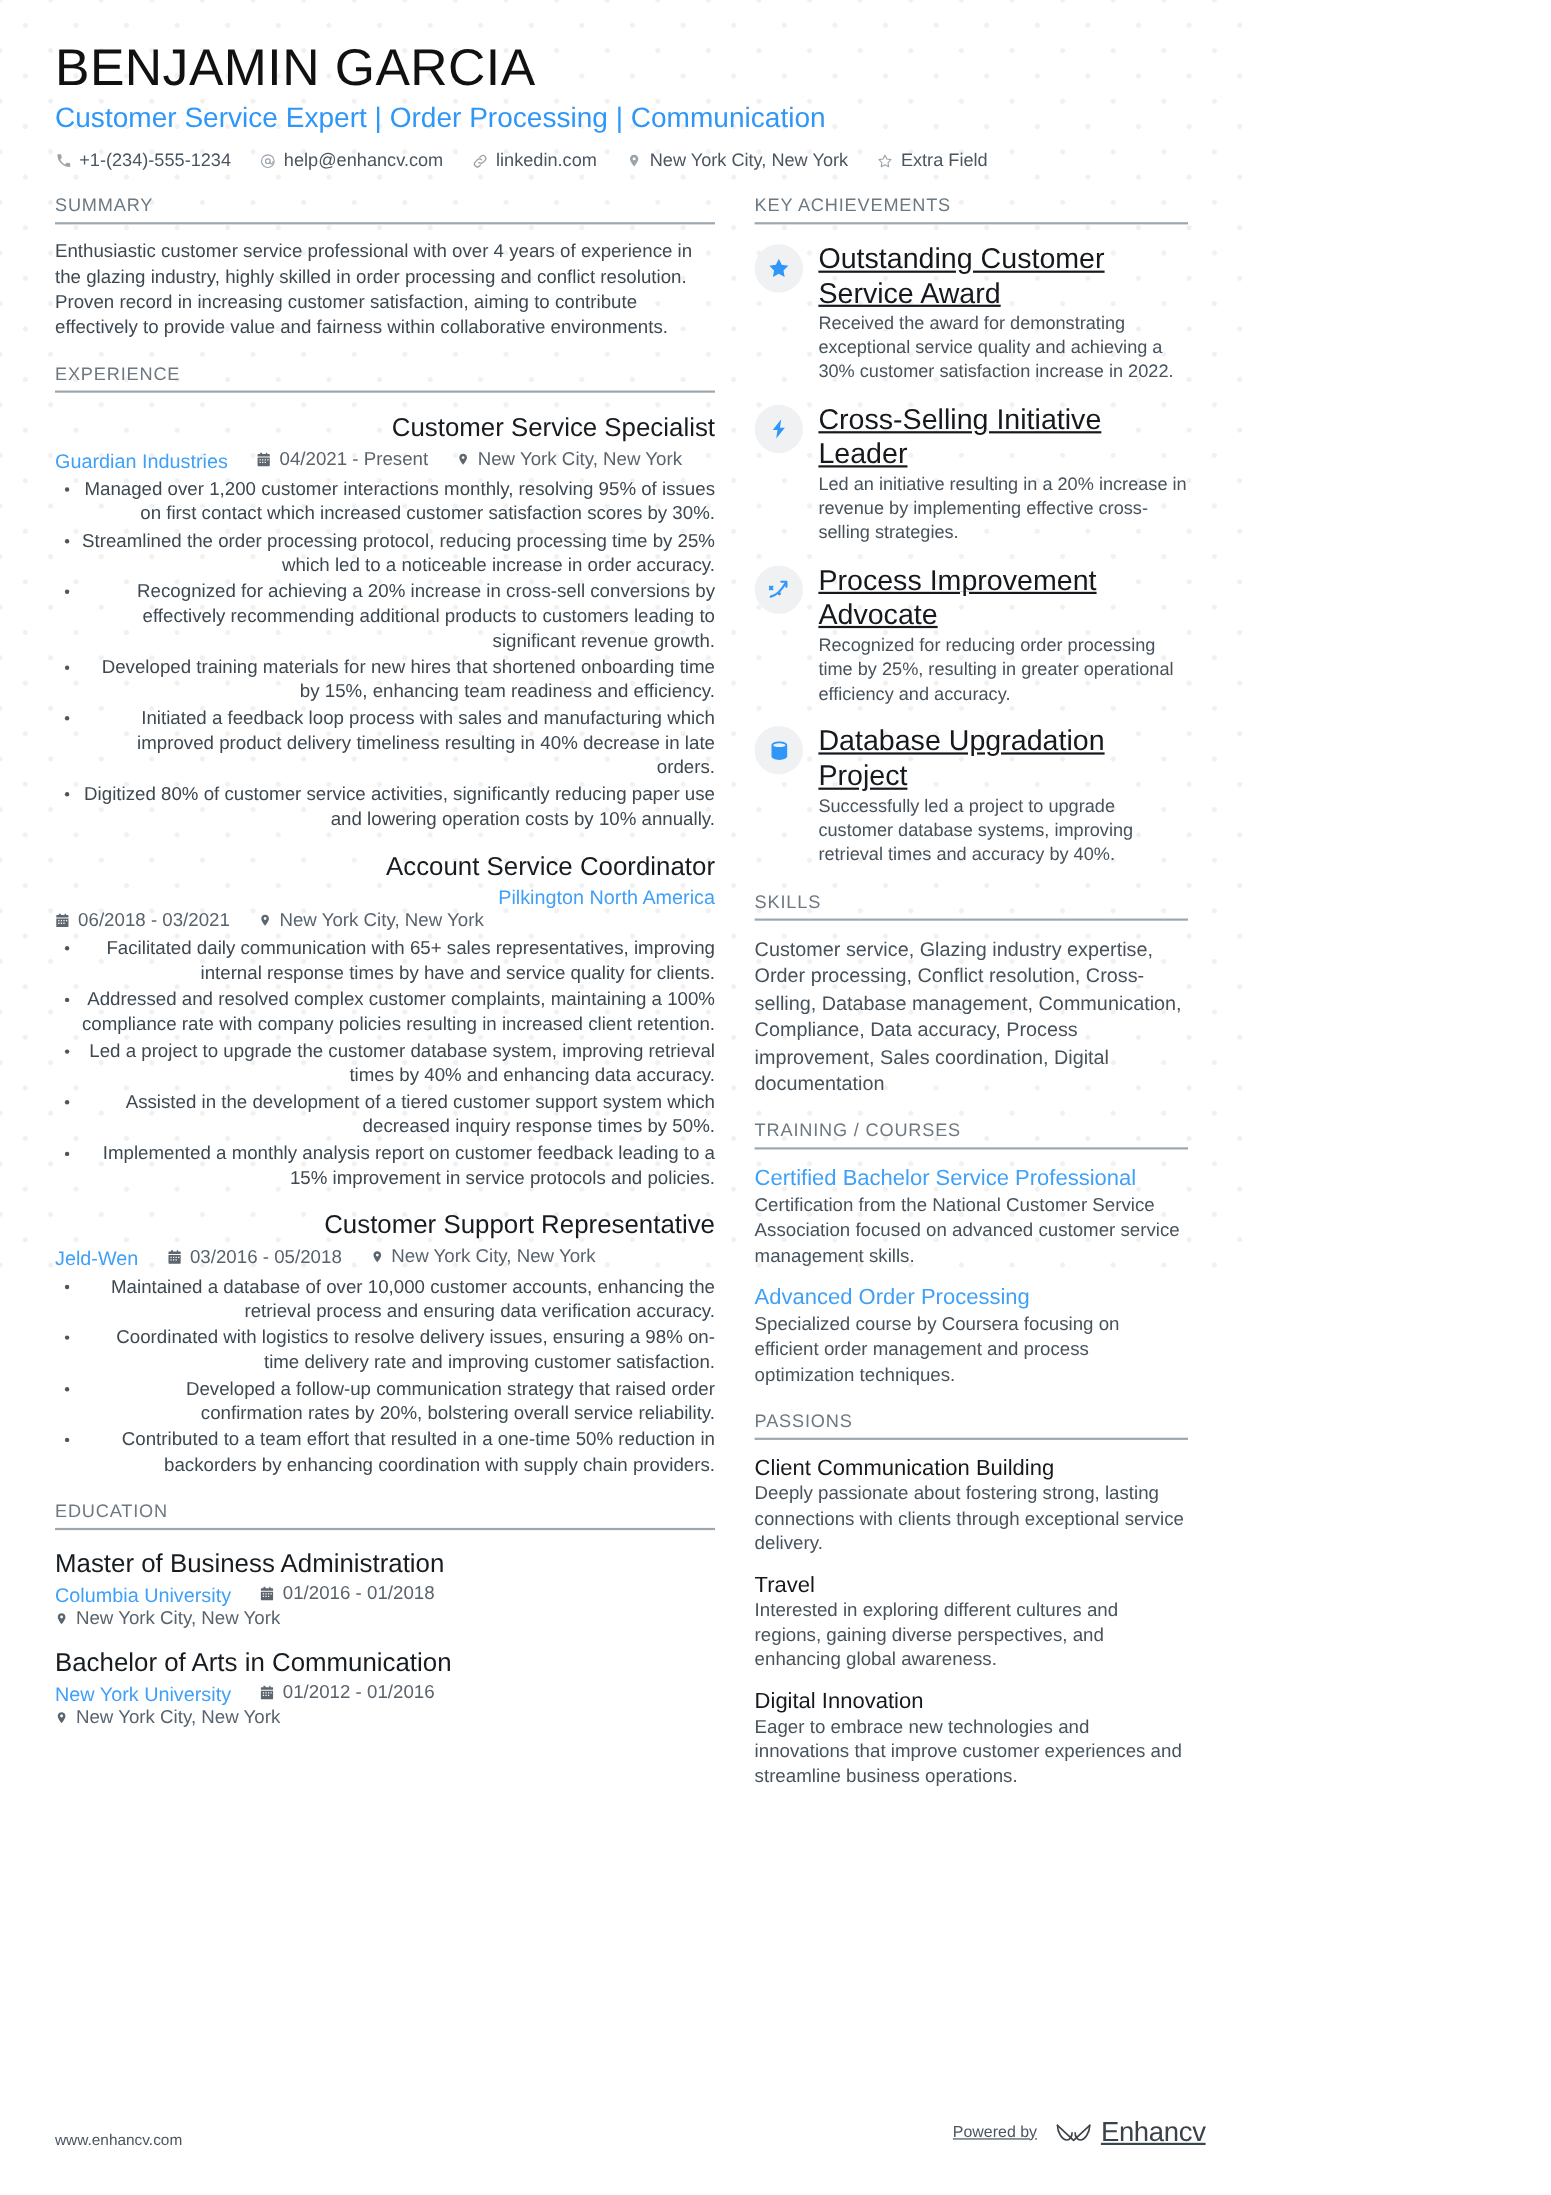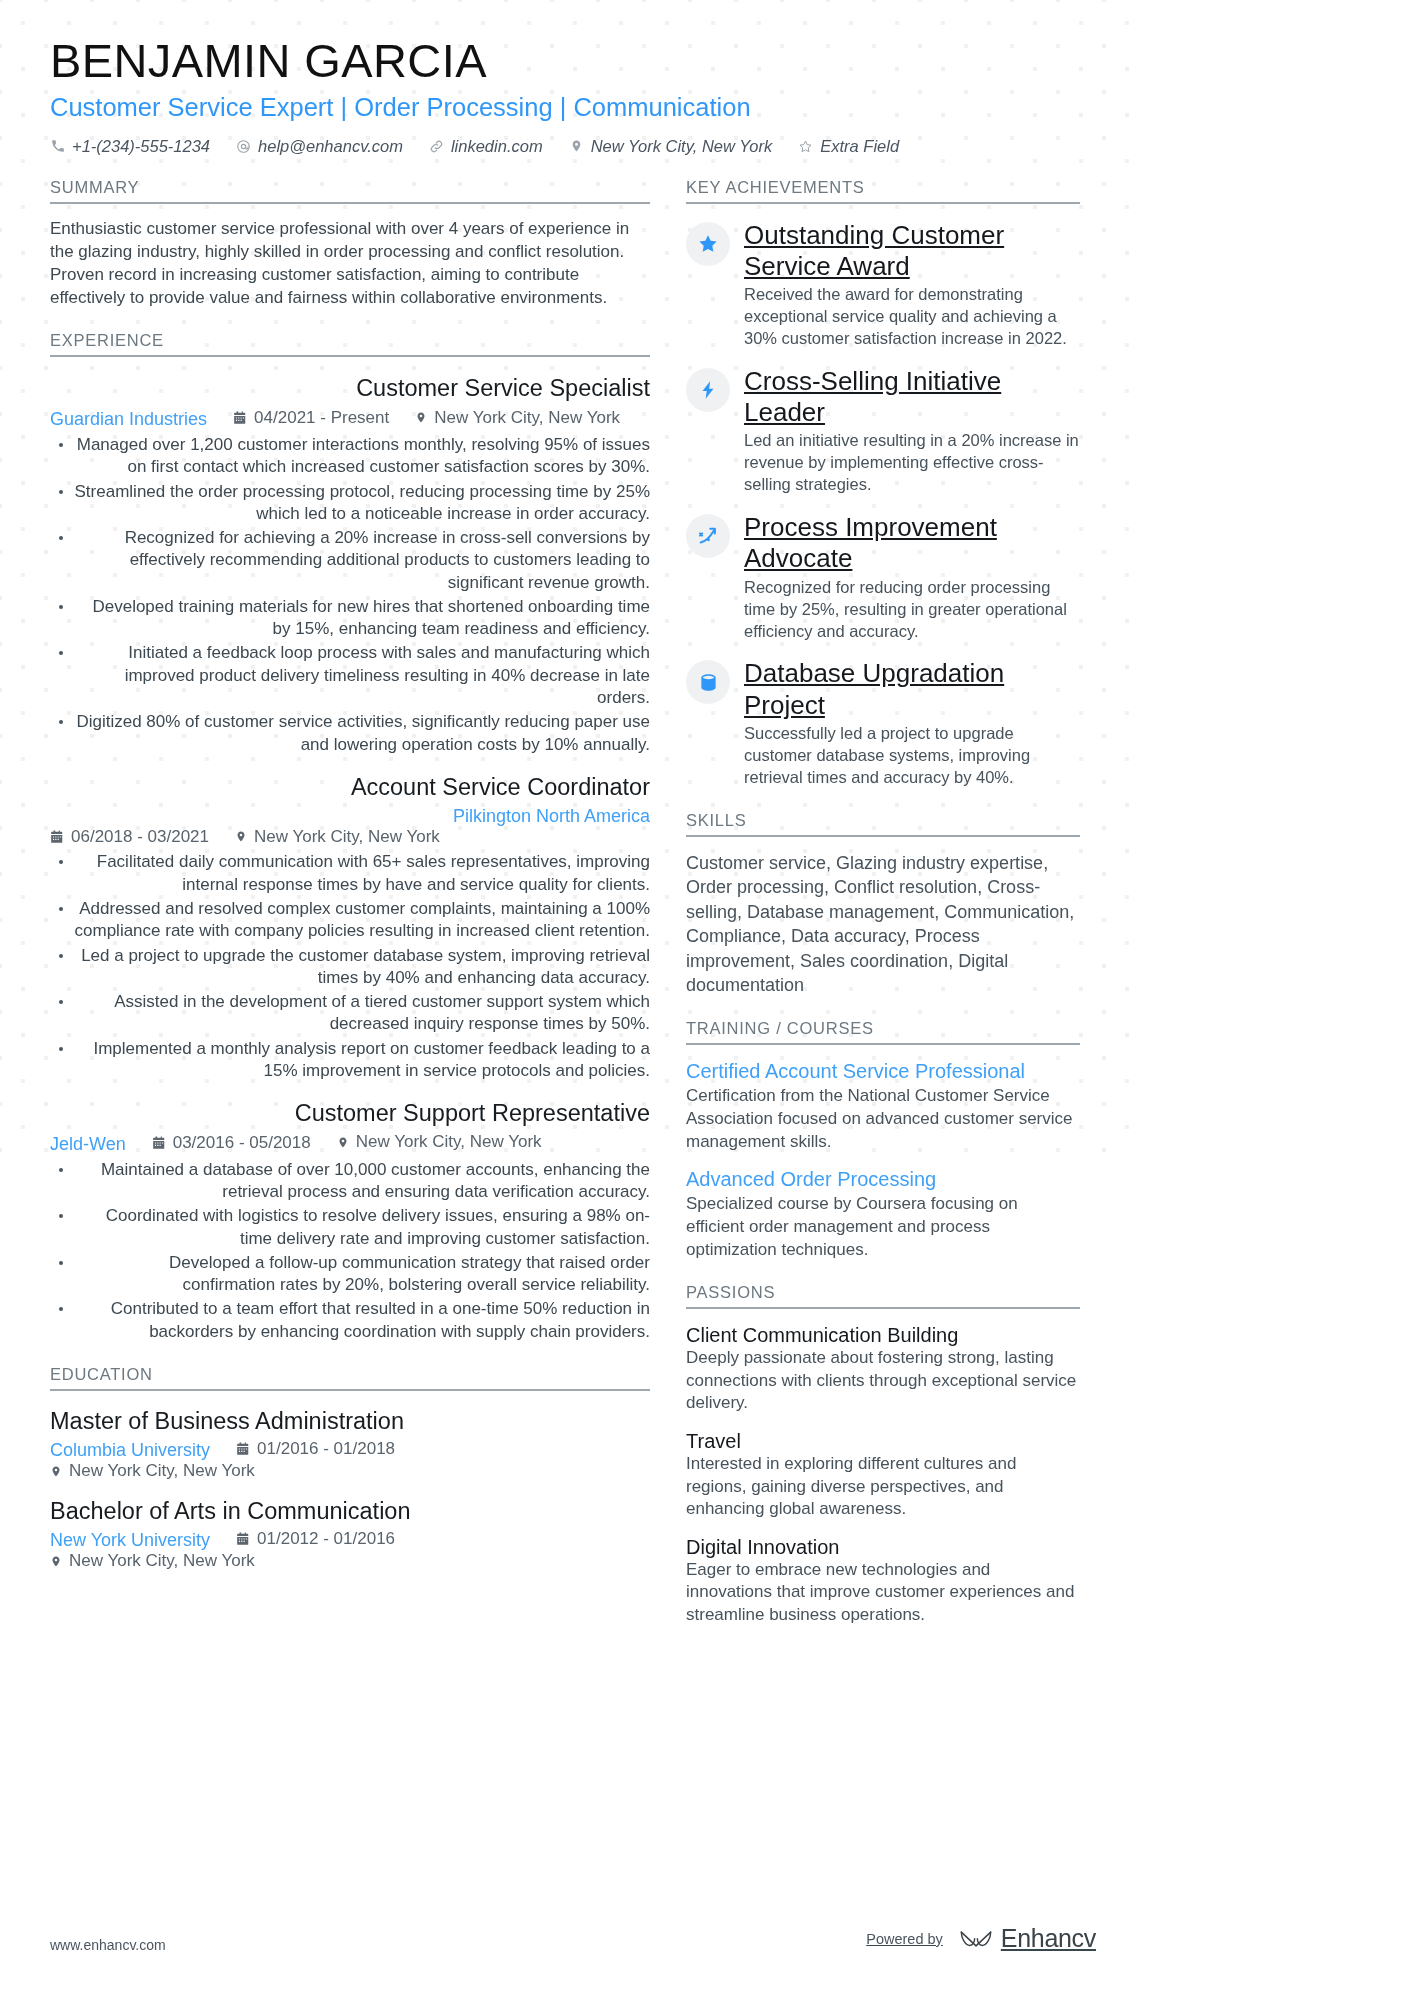--- a/index.html
+++ b/index.html
@@ -57,21 +57,20 @@
     white-space: nowrap;
   }
   .contact-row {
     margin-top: 13px;
     display: flex;
     align-items: center;
     flex-wrap: wrap;
     gap: 16px 26px;
     font-size: 16.5px;
     color: #4a5560;
-    font-style: italic;
   }
   .contact-item {
     display: flex;
     align-items: center;
     gap: 7px;
     white-space: nowrap;
   }
   .contact-item .ico {
     display: inline-flex;
     align-items: center;
@@ -554,21 +553,21 @@
             <div class="ach-desc">Successfully led a project to upgrade customer database systems, improving retrieval times and accuracy by 40%.</div>
           </div>
         </div>
 
         <div class="sec-title">SKILLS</div>
         <div class="skills-text">Customer service, Glazing industry expertise, Order processing, Conflict resolution, Cross-selling, Database management, Communication, Compliance, Data accuracy, Process improvement, Sales coordination, Digital documentation</div>
 
         <div class="sec-title">TRAINING / COURSES</div>
 
         <div class="course">
-          <div class="course-title">Certified Account Service Professional</div>
+          <div class="course-title">Certified Bachelor Service Professional</div>
           <div class="course-desc">Certification from the National Customer Service Association focused on advanced customer service management skills.</div>
         </div>
         <div class="course">
           <div class="course-title">Advanced Order Processing</div>
           <div class="course-desc">Specialized course by Coursera focusing on efficient order management and process optimization techniques.</div>
         </div>
 
         <div class="sec-title">PASSIONS</div>
 
         <div class="passion">

